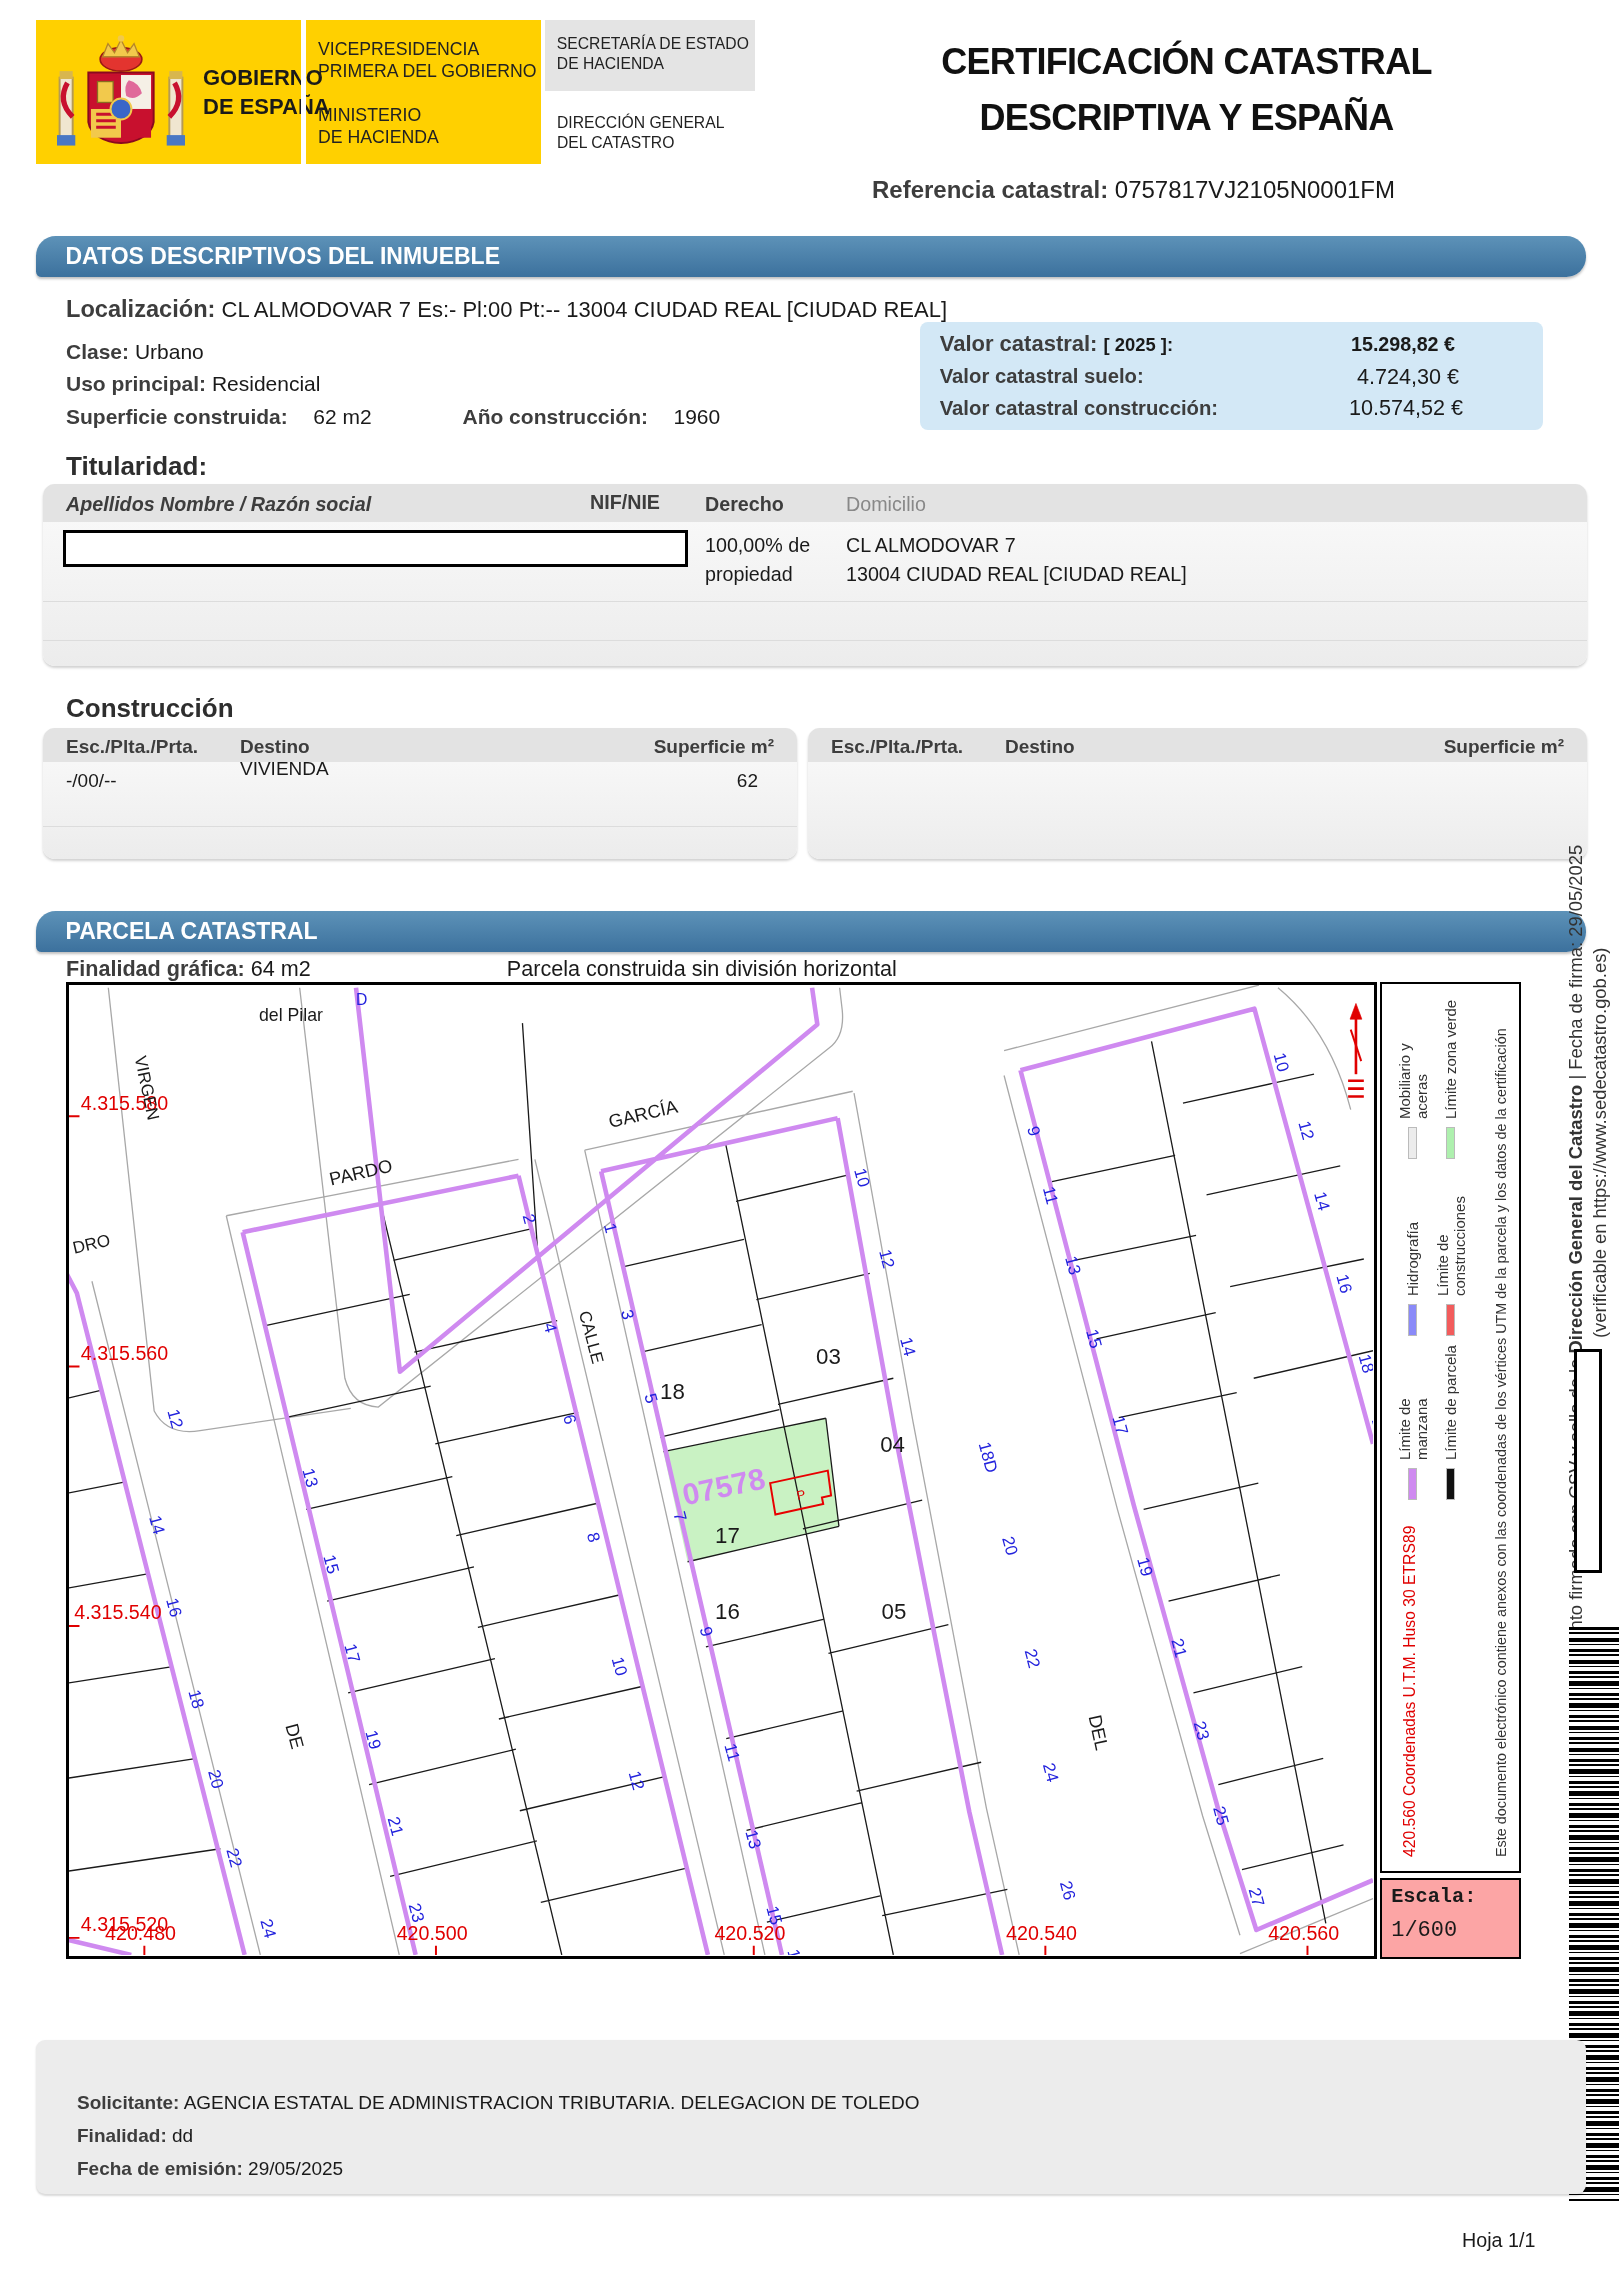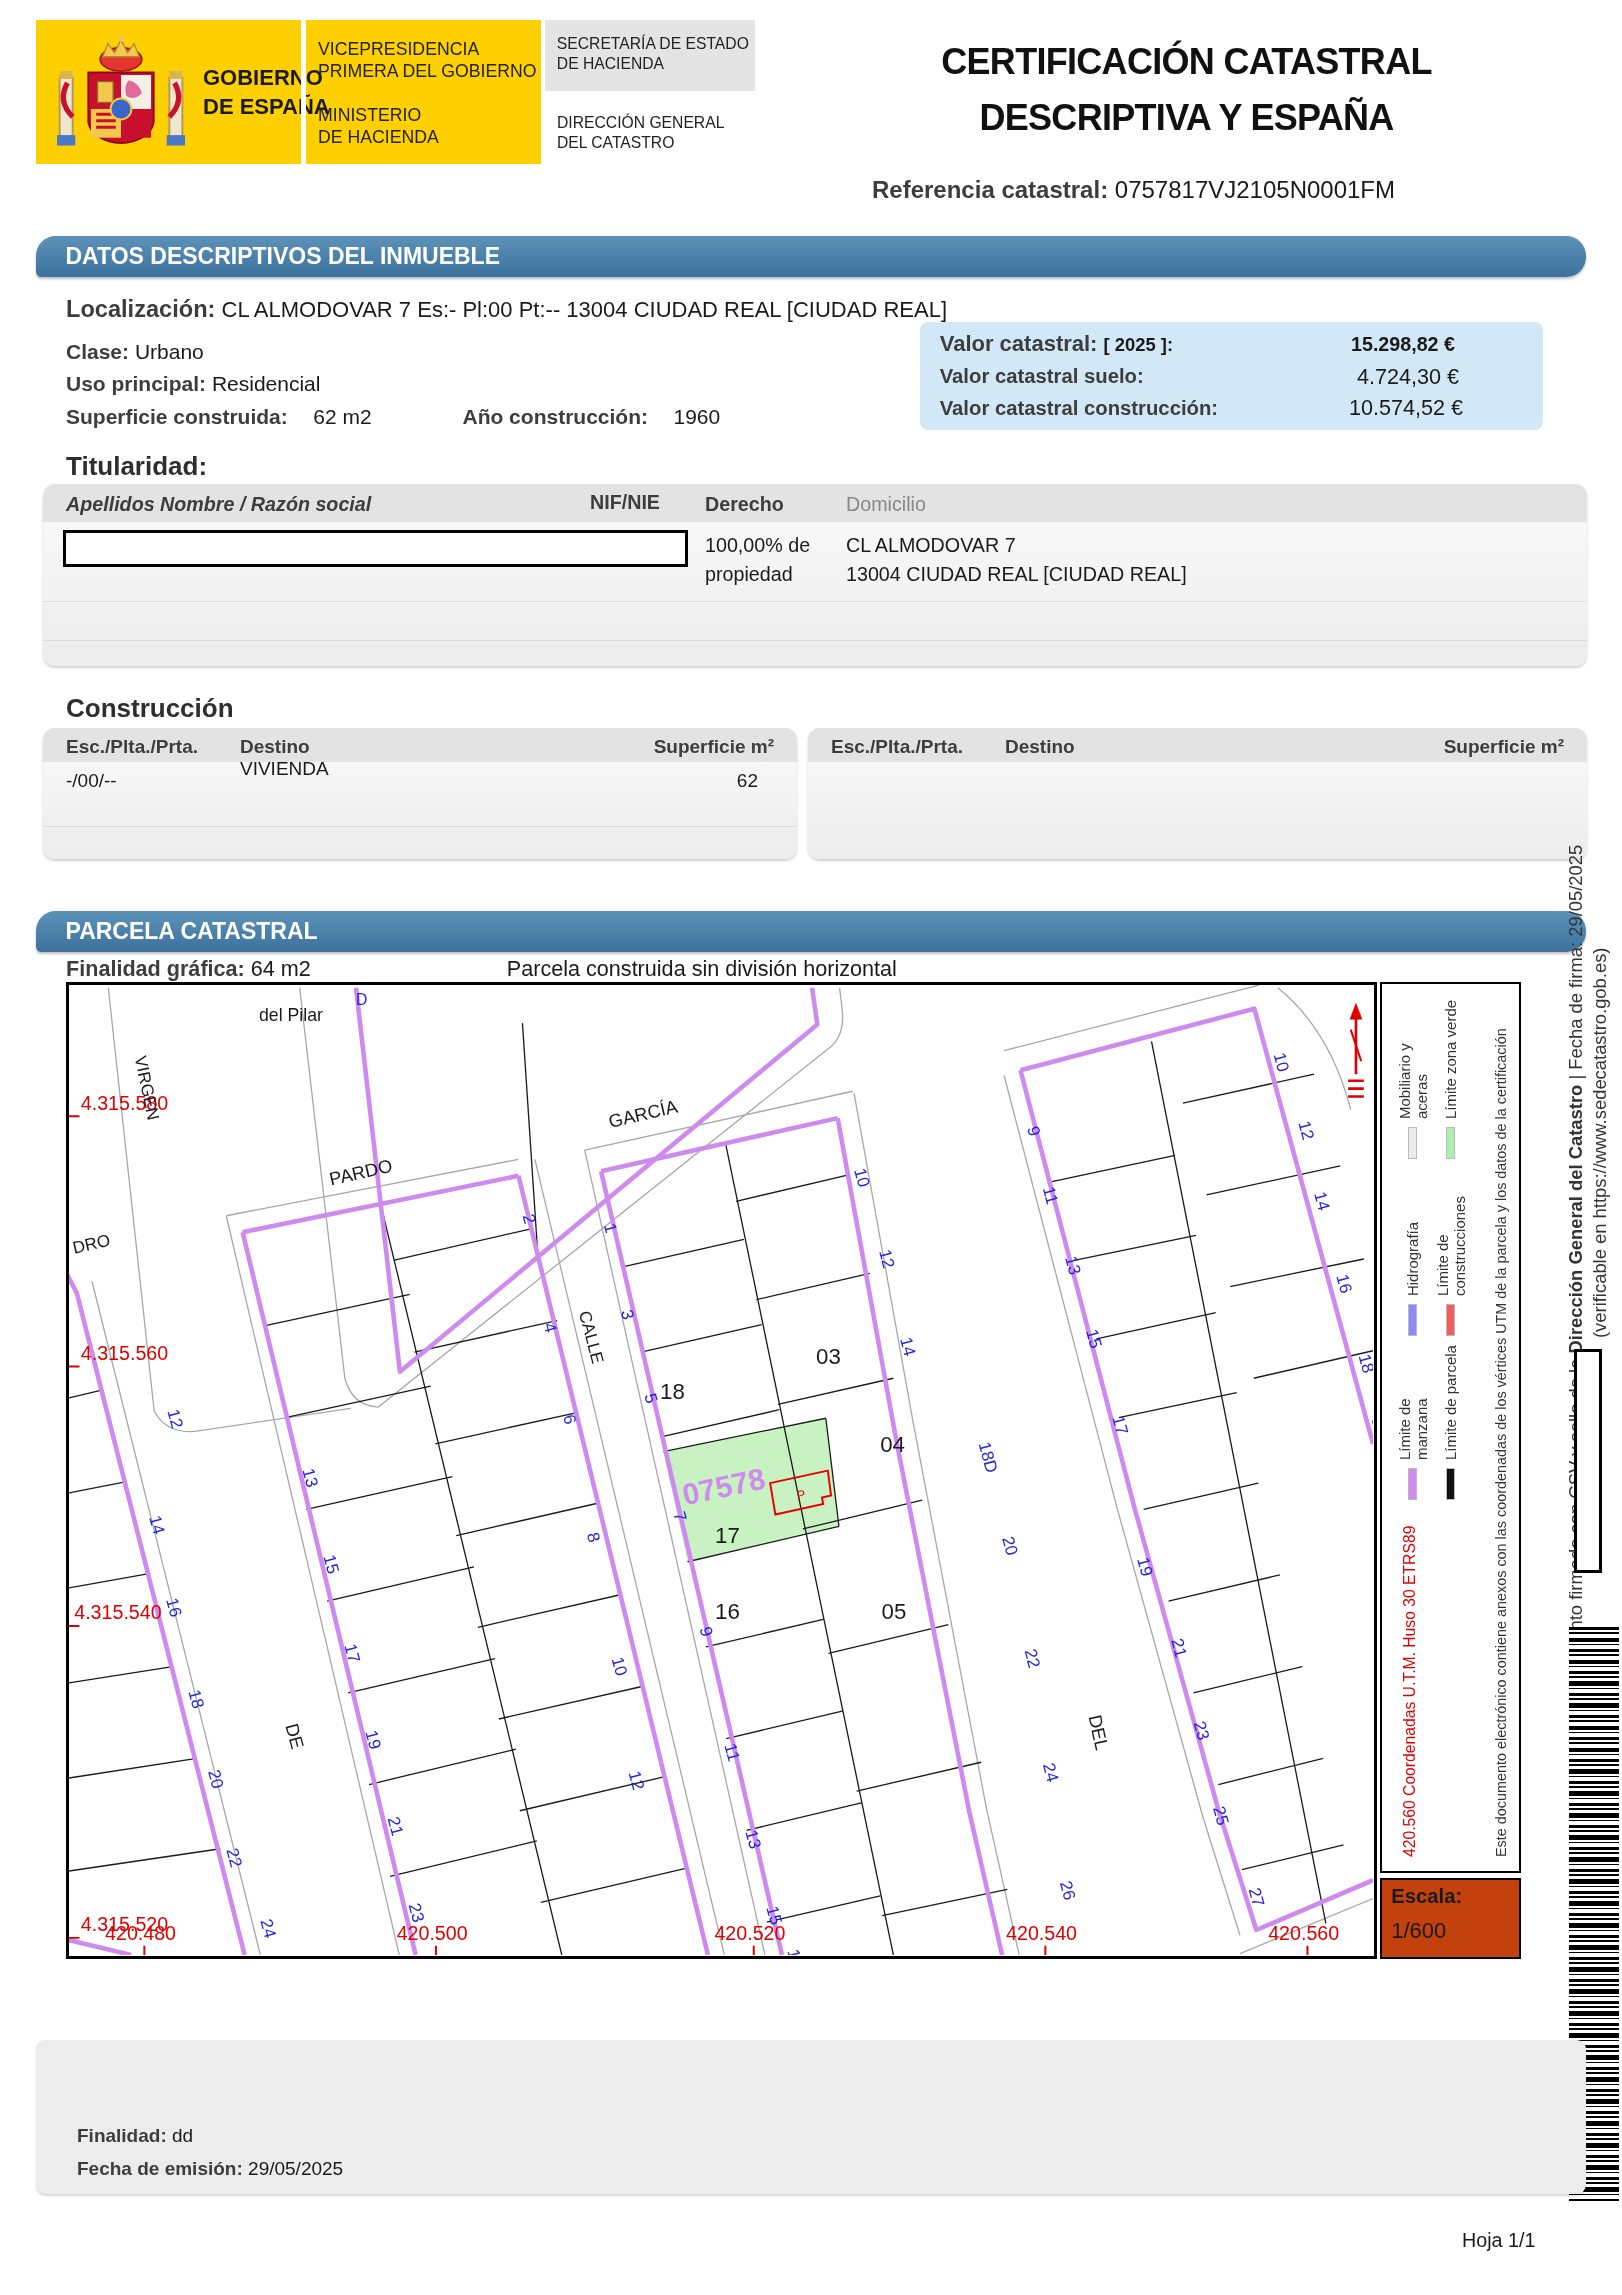--- a/index.html
+++ b/index.html
@@ -336,33 +336,37 @@
         </div>
         <div class="leg-item">
           <span class="leg-sw" style="background: rgb(174, 240, 174);"></span>
           <span>Límite zona verde</span>
         </div>
       </div>
     <div class="abs" style="left:13px;top:110px;font-size:14.4px;color:#333;white-space:nowrap;">Este documento electrónico contiene anexos con las coordenadas de los vértices UTM de la parcela y los datos de la certificación</div>
   </div>
 </div>
 
-<div class="abs" style="left:1380px;top:1878px;width:141px;height:81px;border:2.6px solid #000;box-sizing:border-box;background:#c2410c;">
+<div class="abs" style="left:1380px;top:1878px;width:141px;height:81px;border:2.6px solid #000;box-sizing:border-box;background:#fca5a5;font-family:Liberation Mono, monospace;">
   <div class="abs b" style="left:9.2px;top:5.2px;font-size:20.3px;">Escala:</div>
   <div class="abs" style="left:9.2px;top:38px;font-size:22px;">1/600</div>
 </div>
 
 <div class="abs rot firmaline" style="left:1565px;top:1699px;width:1055px;">
   <span>Documento firmado con CSV y sello de la </span><span class="b">Dirección General del Catastro</span><span>  |  Fecha de firma: 29/05/2025</span>
 </div>
 <div class="abs rot firmaline" style="left:1589px;top:1338px;width:695px;">(verificable en https://www.sedecatastro.gob.es)</div>
 <div class="abs" style="left:1574px;top:1349px;width:27.5px;height:224px;border:3.9px solid #000;box-sizing:border-box;background:#fff;"></div>
 <div class="abs barcode" style="left:1569px;top:1627px;width:50px;height:574px;"></div>
 
 <div class="abs footbox" style="left:36px;top:2040px;width:1550px;height:154px;">
+  <div class="abs" style="left:41px;top:52px;font-size:19px;">
+    <span class="lbl">Solicitante:</span>
+    <span>AGENCIA ESTATAL DE ADMINISTRACION TRIBUTARIA. DELEGACION DE TOLEDO</span>
+  </div>
   <div class="abs" style="left:41px;top:85px;font-size:19px;">
     <span class="lbl">Finalidad:</span>
     <span>dd</span>
   </div>
   <div class="abs" style="left:41px;top:118px;font-size:19px;">
     <span class="lbl">Fecha de emisión:</span>
     <span>29/05/2025</span>
   </div>
 </div>
 <div class="abs" style="left:1462px;top:2229px;font-size:19.7px;">Hoja 1/1</div>

